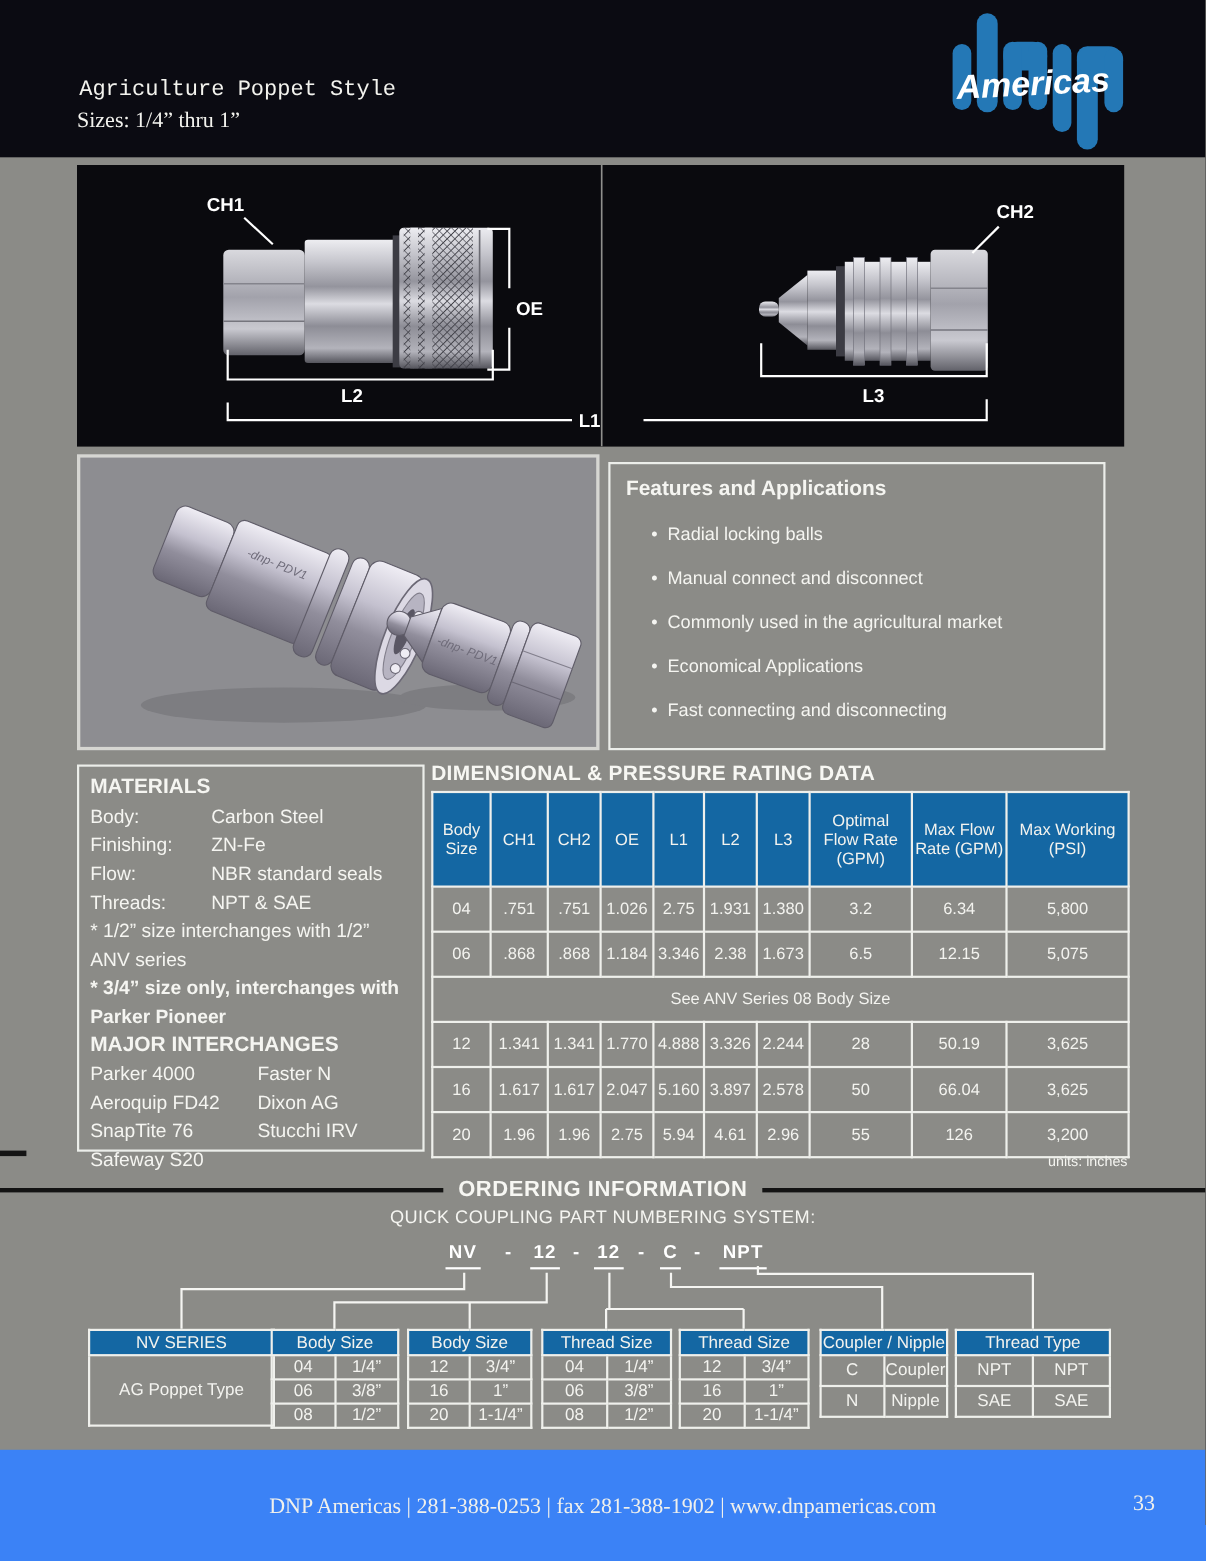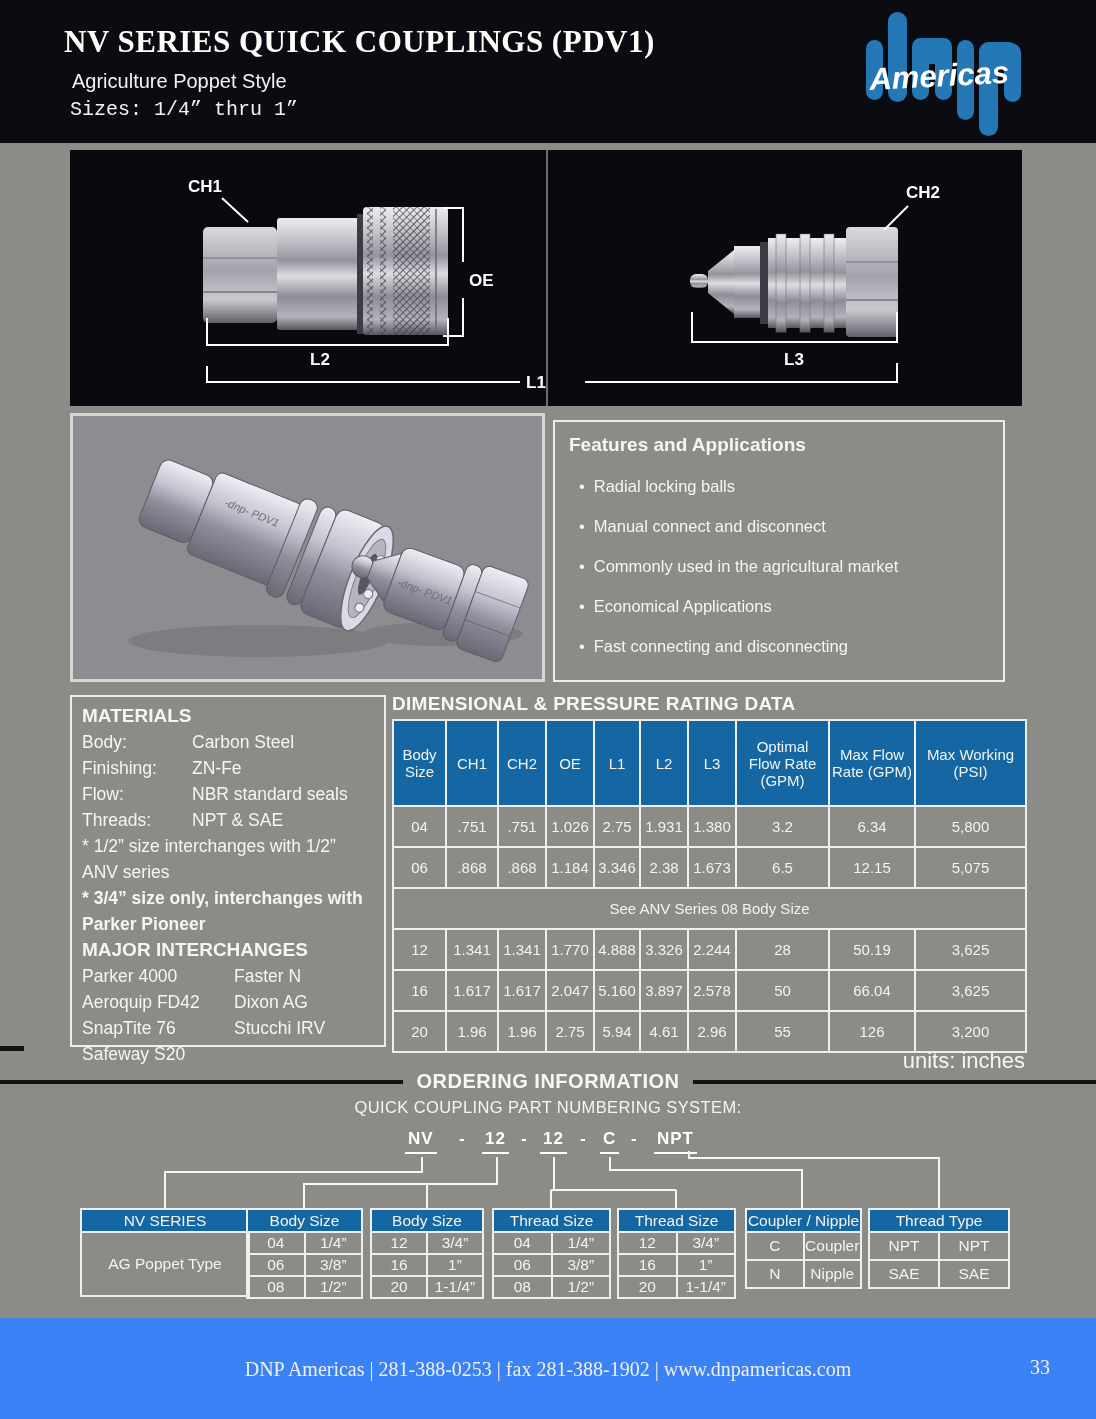--- a/index.html
+++ b/index.html
@@ -4,35 +4,35 @@
 <style>
   html,body { margin:0; padding:0; background:#444; }
   .page { position:relative; width:1096px; height:1419px; background:#8b8b87;
           font-family:"Liberation Sans", sans-serif; overflow:hidden; margin:0 auto; }
 
   
   .header { position:absolute; left:0; top:0; width:1096px; height:143px; background:#0b0b12; }
   .header-title { position:absolute; left:64px; top:24px; color:#fdfdfa;
                   font-family:"Liberation Serif", serif; font-size:31px; font-weight:bold; letter-spacing:.5px; }
   .header-sub1 { position:absolute; left:72px; top:70px; color:#f3f3ee;
-                 font-family:Liberation Sans, sans-serif; font-size:20px; }
+                 font-family:Liberation Mono, monospace; font-size:20px; }
   .header-sub2 { position:absolute; left:70px; top:98px; color:#f3f3ee;
-                 font-family:Liberation Mono, monospace; font-size:20px; }
+                 font-family:Liberation Serif, serif; font-size:20px; }
   .logo { position:absolute; right:34px; top:8px; width:210px; height:132px; }
 
   
   .photo-top { position:absolute; left:70px; top:150px; width:952px; height:256px; background:#0a0a0e; }
 
   
   .photo-left { position:absolute; left:70px; top:413px; width:475px; height:269px;
                 background:#8d8d91; border:3px solid #d6d6d2; box-sizing:border-box; }
   .features { position:absolute; left:553px; top:420px; width:452px; height:262px;
               border:2px solid #eceeea; box-sizing:border-box; color:#f5f5f1; }
   .features-title { margin:12px 0 0 14px; font-size:19px; font-weight:bold; }
-  .features ul { list-style:none; margin:10px 0 0 0; padding:0 10px 0 24px; }
+  .features ul { list-style:none; margin:10px 0 0 13px; padding:0 10px 0 24px; }
   .features li { font-size:16.5px; margin-top:21px; }
   .features li::before { content:"\2022"; margin-right:9px; }
 
   
   .materials { position:absolute; left:70px; top:695px; width:316px; height:352px;
                border:2px solid #eceeea; box-sizing:border-box; color:#f5f5f1; padding:6px 10px; }
   .m-title { font-size:19px; font-weight:bold; line-height:26px; }
   .spec-row { display:flex; font-size:17.5px; line-height:26px; }
   .spec-label { width:110px; flex:none; }
   .m-note { font-size:17.5px; line-height:26px; }
@@ -43,21 +43,21 @@
   
   .dim-title { position:absolute; left:392px; top:693px; color:#f7f7f3; font-size:19px;
                font-weight:bold; letter-spacing:.3px; }
   .dim-table { position:absolute; left:392px; top:719px; width:633px; border-collapse:collapse;
                table-layout:fixed; color:#f3f3ef; }
   .dim-table th { background:#1467a3; border:2px solid #eff0ec; font-weight:normal;
                   font-size:15px; height:84px; padding:0 2px; text-align:center; }
   .dim-table td { border:2px solid #eff0ec; font-size:15px; height:37px; text-align:center; }
   .dim-note-cell { height:36px; }
   .units { position:absolute; left:725px; top:1048px; width:300px; text-align:right;
-           color:#f5f5f1; font-size:22px; }
+           color:#f5f5f1; font-size:13px; }
   .tick-left { position:absolute; left:0; top:1046px; width:24px; height:5px; background:#141414; }
 
   
   .ord-head { position:absolute; left:0; top:1070px; width:1096px; display:flex; align-items:center; }
   .ord-rule { flex:1; height:4px; background:#131313; }
   .ord-title { padding:0 14px; color:#f7f7f3; font-size:20px; font-weight:bold; letter-spacing:.5px; }
   .ord-sub { position:absolute; left:0; top:1098px; width:1096px; text-align:center;
              color:#f5f5f1; font-size:16.5px; letter-spacing:.4px; }
   .pn-seg, .pn-dash { position:absolute; top:1129px; color:#fff; font-size:17px; font-weight:bold;
                       letter-spacing:1px; }
@@ -79,21 +79,20 @@
                  font-family:"Liberation Serif", serif; font-size:20px; }
 
   svg text { font-family:"Liberation Sans", sans-serif; }
 </style>
 </head>
 <body>
 
 <div class="page">
 
   <div class="header">
-    <div class="header-title">NV SERIES QUICK COUPLINGS (PDV1)</div>
     <div class="header-sub1">Agriculture Poppet Style</div>
     <div class="header-sub2">Sizes: 1/4” thru 1”</div>
     <svg class="logo" viewBox="0 0 210 132">
       <g fill="#2478b6">
         <rect x="14" y="32" width="17" height="60" rx="8.5"></rect>
         <rect x="36" y="4" width="19" height="90" rx="9.5"></rect>
         <rect x="60" y="30" width="40" height="26" rx="13"></rect>
         <rect x="60" y="30" width="17" height="62" rx="8.5"></rect>
         <rect x="83" y="30" width="17" height="62" rx="8.5"></rect>
         <rect x="105" y="32" width="17" height="80" rx="8.5"></rect>

